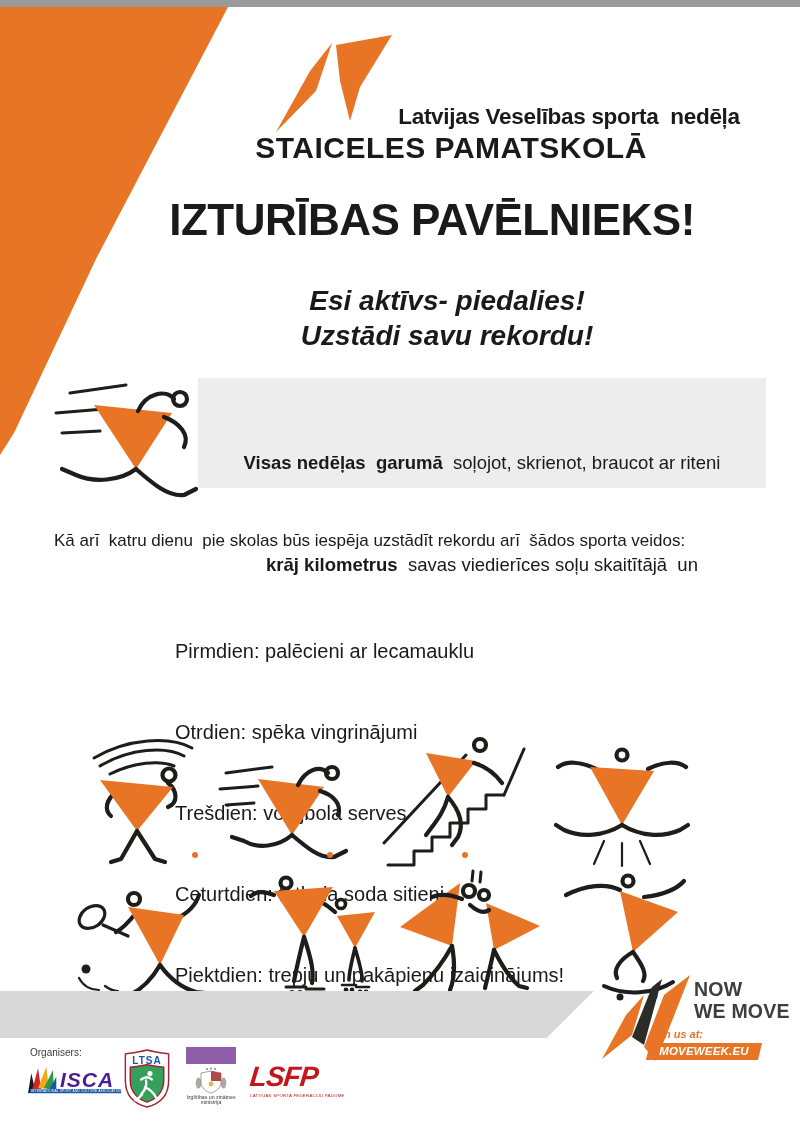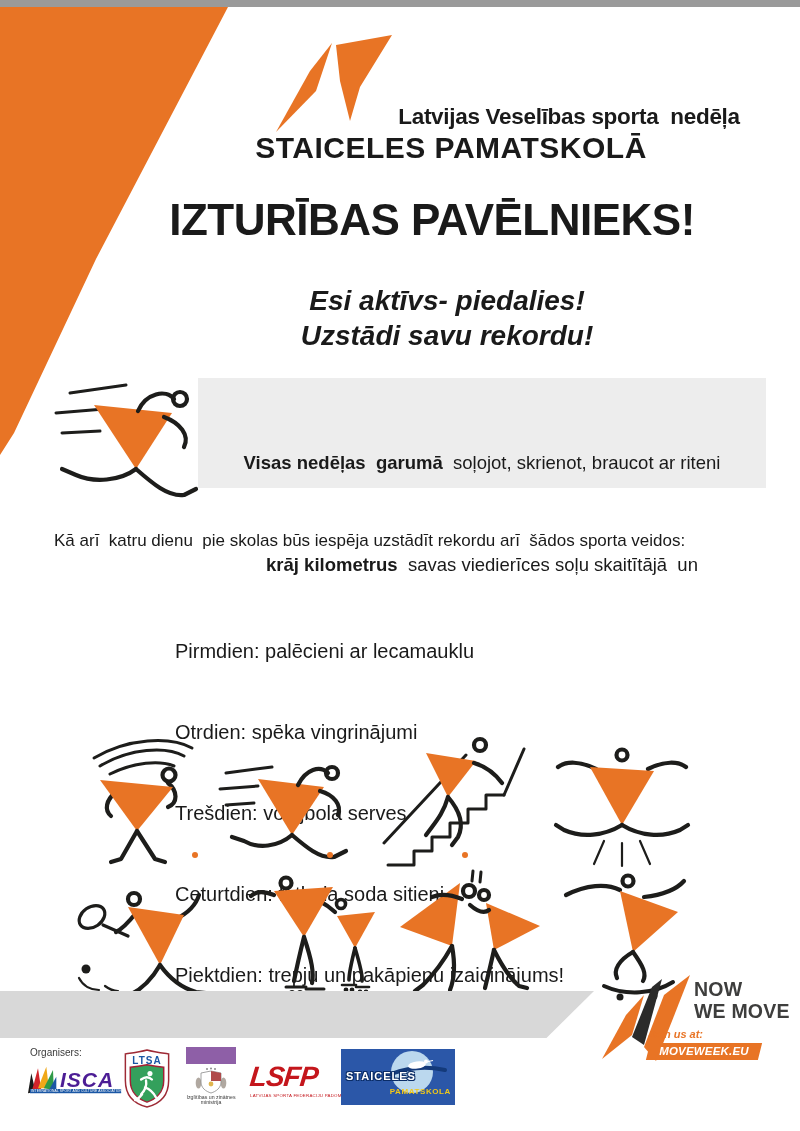--- a/index.html
+++ b/index.html
@@ -300,27 +300,16 @@
     <circle cx="16" cy="17" r="2.4" fill="#E0B64F"></circle>
   </svg>
   <div class="abs min-text">
     <div>Izglītības un zinātnes</div>
     <div>ministrija</div>
   </div>
 
   <div class="abs lsfp-name">LSFP</div>
   <div class="abs lsfp-sub">LATVIJAS SPORTA FEDERĀCIJU PADOME</div>
 
-  <div class="abs staiceles">
-    <div class="st-circle"></div>
-    <svg style="position:absolute;left:46px;top:8px;" width="62" height="22" viewBox="0 0 62 22">
-      <path d="M4,17 C20,11 40,9 58,13" stroke="#143A7A" stroke-width="4" fill="none" stroke-linecap="round"></path>
-      <ellipse cx="30" cy="8" rx="9" ry="3.6" fill="#ffffff" transform="rotate(-8 30 8)"></ellipse>
-      <circle cx="39" cy="4.5" r="2" fill="#ffffff"></circle>
-      <path d="M41,4.5 L46,3.5" stroke="#ffffff" stroke-width="1.2"></path>
-    </svg>
-    <span class="st-name">STAICELES</span>
-    <span class="st-sub">PAMATSKOLA</span>
-  </div>
 
   <div class="abs crop-art"></div>
 
 </div>
 
 </body></html>

